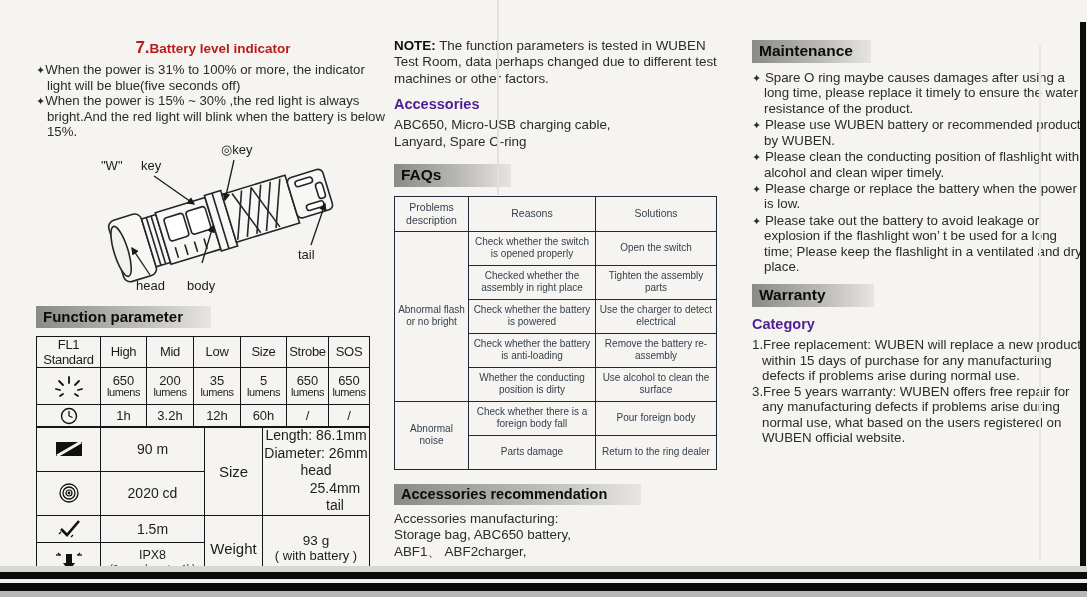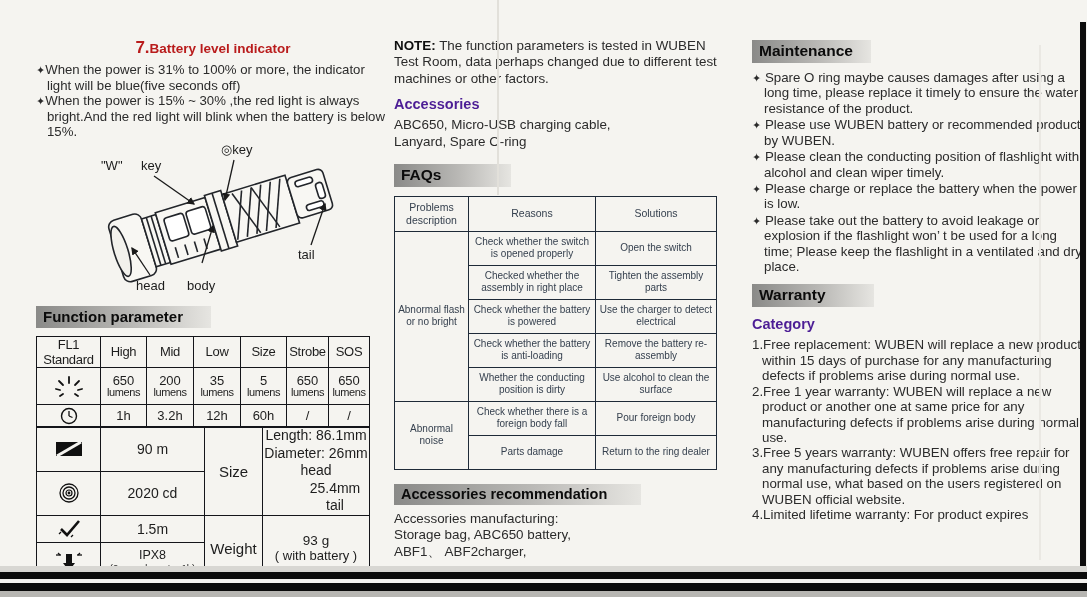--- a/index.html
+++ b/index.html
@@ -373,23 +373,21 @@
       <div class="m-item"><span class="star">✦</span> <span>Please charge or replace the battery when the power is low.</span></div>
       <div class="m-item"><span class="star">✦</span> <span>Please take out the battery to avoid leakage or explosion if the flashlight won’ t be used for a long time; Please keep the flashlight in a ventilated and dry place.</span></div>
     </div>
 
     <div class="bar-heading bar-sm warranty-bar" style="padding-right:48px;">Warranty</div>
 
     <div class="plain-heading cat-head">Category</div>
 
     <div class="c-items">
       <div class="c-item">1.Free replacement: WUBEN will replace a new product within 15 days of purchase for any manufacturing defects if problems arise during normal use.</div>
-      <div class="c-item">2.Free 1 year warranty: WUBEN will replace a new product or another one at same price for any manufacturing defects if problems arise during normal use.</div>
       <div class="c-item">3.Free 5 years warranty: WUBEN offers free repair for any manufacturing defects if problems arise during normal use, what based on the users registered on WUBEN official website.</div>
-      <div class="c-item">4.Limited lifetime warranty: For product expires</div>
     </div>
   </div>
 
   <div class="crease" style="left:497px;top:0;width:2px;height:195px;"></div>
   <div class="crease" style="left:1039px;top:45px;width:2px;height:515px;background:#eae8e3;"></div>
   <div class="edge-bar"></div>
   <div class="scan-bottom">
     <div class="b1"></div>
     <div class="b2"></div>
     <div class="b3"></div>

